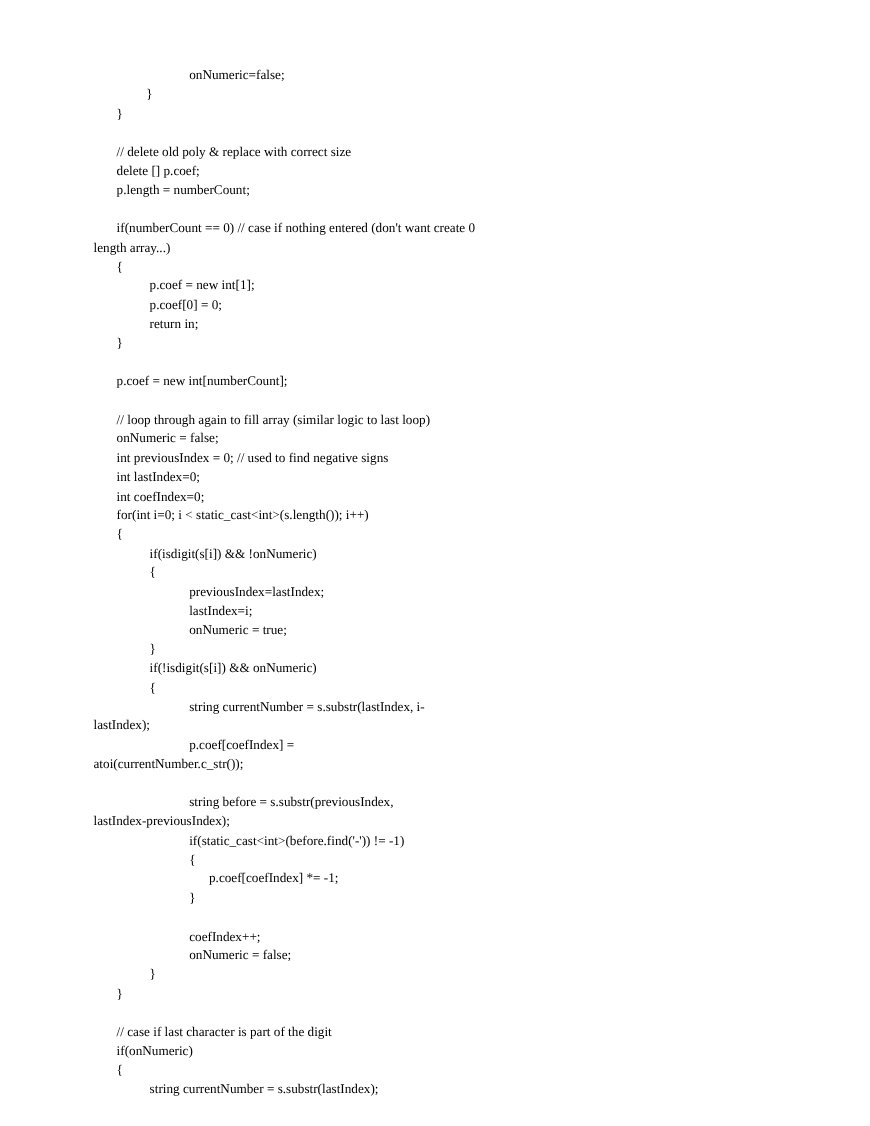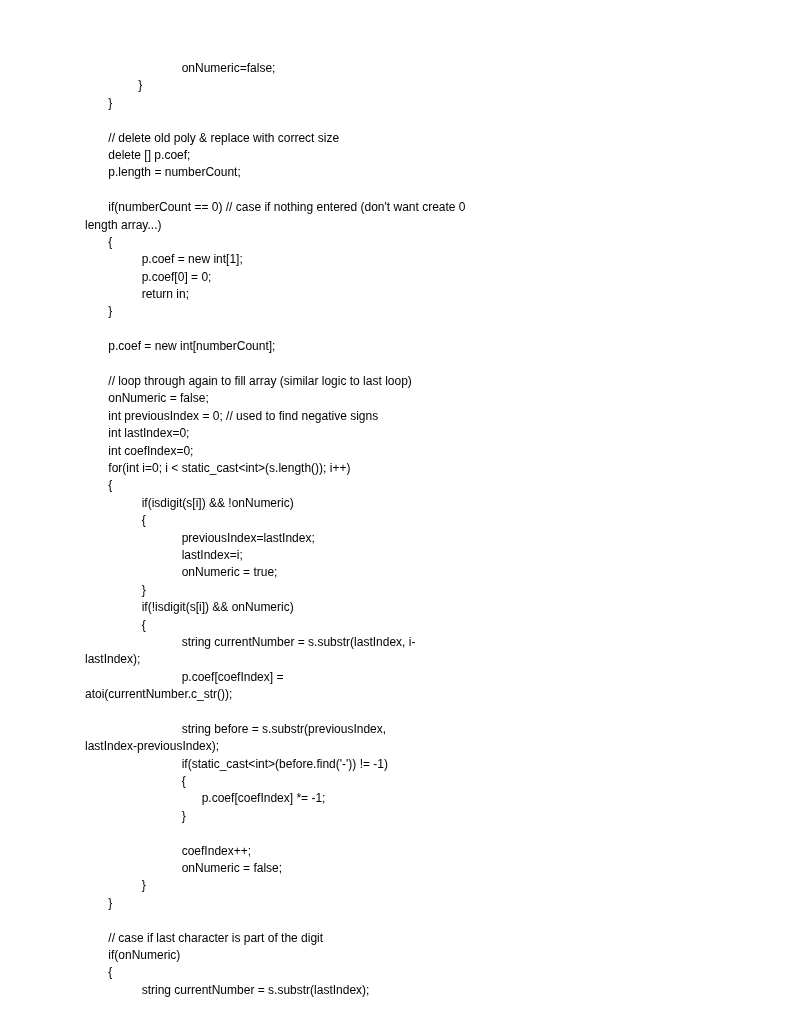--- a/index.html
+++ b/index.html
@@ -14,21 +14,21 @@
     .page {
       background: #fff;
       width: 791px;
       height: 1024px;
       box-sizing: border-box;
       padding: 60px 70px 60px 85px;
       position: relative;
     }
     .code-block {
       white-space: pre;
-      font-family: Liberation Sans, sans-serif;
+      font-family: Liberation Serif, serif;
     }
   </style>
 </head>
 <body>
 
 <div class="page">
   <div class="code-block">                             onNumeric=false;
                 }
        }
 

